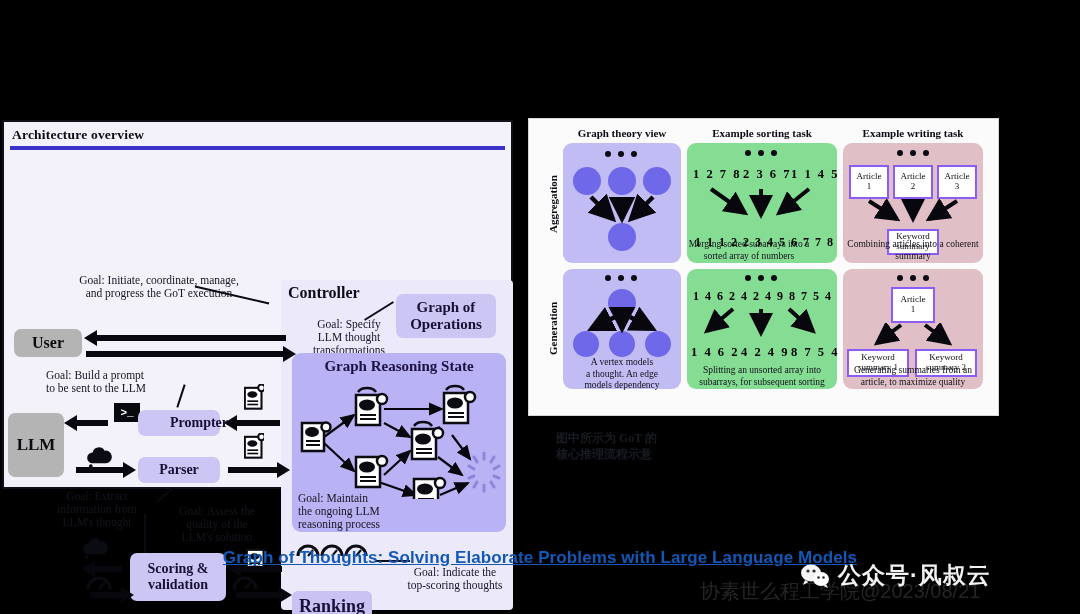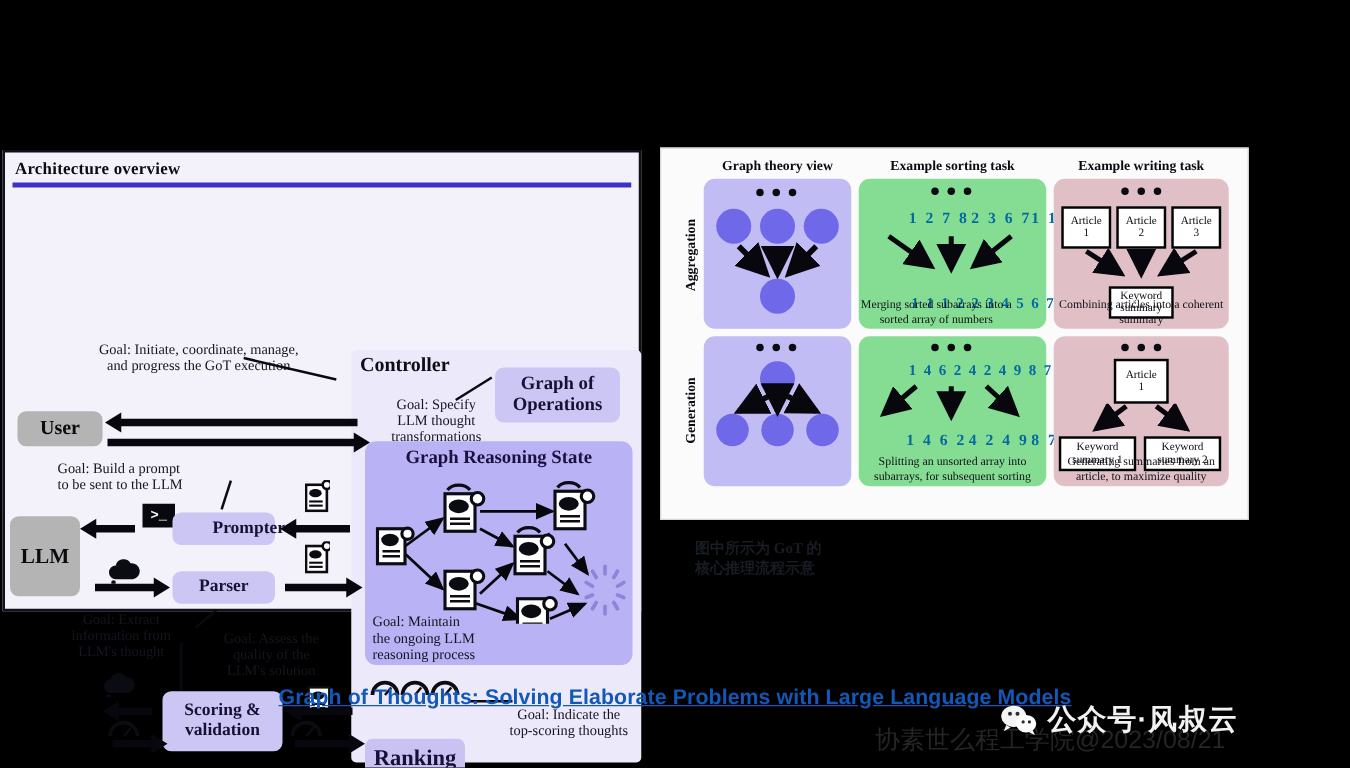--- a/index.html
+++ b/index.html
@@ -104,29 +104,29 @@
     text-align: center;
   }
   .cell { position: absolute; border-radius: 9px; }
   .cell.purple { background: #c2bcf4; }
   .cell.green  { background: #85dd93; }
   .cell.pink   { background: #e0c0c6; }
   .dots { position: absolute; display: flex; gap: 7px; }
   .dots i { width: 6px; height: 6px; border-radius: 50%; background: #0a0a12; display: block; }
   .node { position: absolute; border-radius: 50%; background: #6f68e8; }
   .nums {
-    position: absolute; font-size: 12.5px; font-weight: 700; color: #0369a1;
-    letter-spacing: 2px; white-space: nowrap; margin-left: 34px;
+    position: absolute; font-size: 12.5px; font-weight: 700; color: #000000;
+    letter-spacing: 2px; white-space: nowrap;
   }
   .caption {
     position: absolute; font-size: 9.5px; color: #101018; text-align: center;
     line-height: 1.22; width: 100%;
   }
   .article {
-    position: absolute; background: #fff; border: 2px solid #000000;
+    position: absolute; background: #fff; border: 2px solid #8b5cf6;
     font-size: 9px; color: #0b0b12; text-align: center; line-height: 1.1;
     display: flex; align-items: center; justify-content: center;
   }
 
   
   .dark-note {
     position: absolute; left: 556px; top: 430px; width: 150px;
     font-size: 12px; line-height: 1.35; color: #1a1c24; font-weight: 700;
   }
 
@@ -462,20 +462,23 @@
             <marker id="a5" markerWidth="6" markerHeight="6" refX="5" refY="3" orient="auto">
               <path d="M0,0 L6,3 L0,6 z" fill="#07070d"></path>
             </marker>
           </defs>
         <g stroke="#07070d" stroke-width="4.5" marker-end="url(#a5)">
           <line x1="52" y1="48" x2="28" y2="60"></line>
           <line x1="59" y1="50" x2="59" y2="60"></line>
           <line x1="67" y1="48" x2="90" y2="60"></line>
         </g>
       </svg>
+      <div class="caption" style="left:0; top:88px; width:118px; white-space:pre-line;">A vertex models
+a thought. An edge
+models dependency</div>
     </div>
 
     <div class="cell green" style="left:158px; top:150px; width:150px; height:120px;">
       <div class="dots" style="left:58px; top:6px;">
           <i></i>
           <i></i>
           <i></i>
         </div>
       <div class="nums" style="left:6px; top:20px; font-size:12px; letter-spacing:1.5px;">1 4 6 2 4 2 4 9 8 7 5 4</div>
       <svg width="150" height="40" style="position:absolute;left:0;top:38px;">

